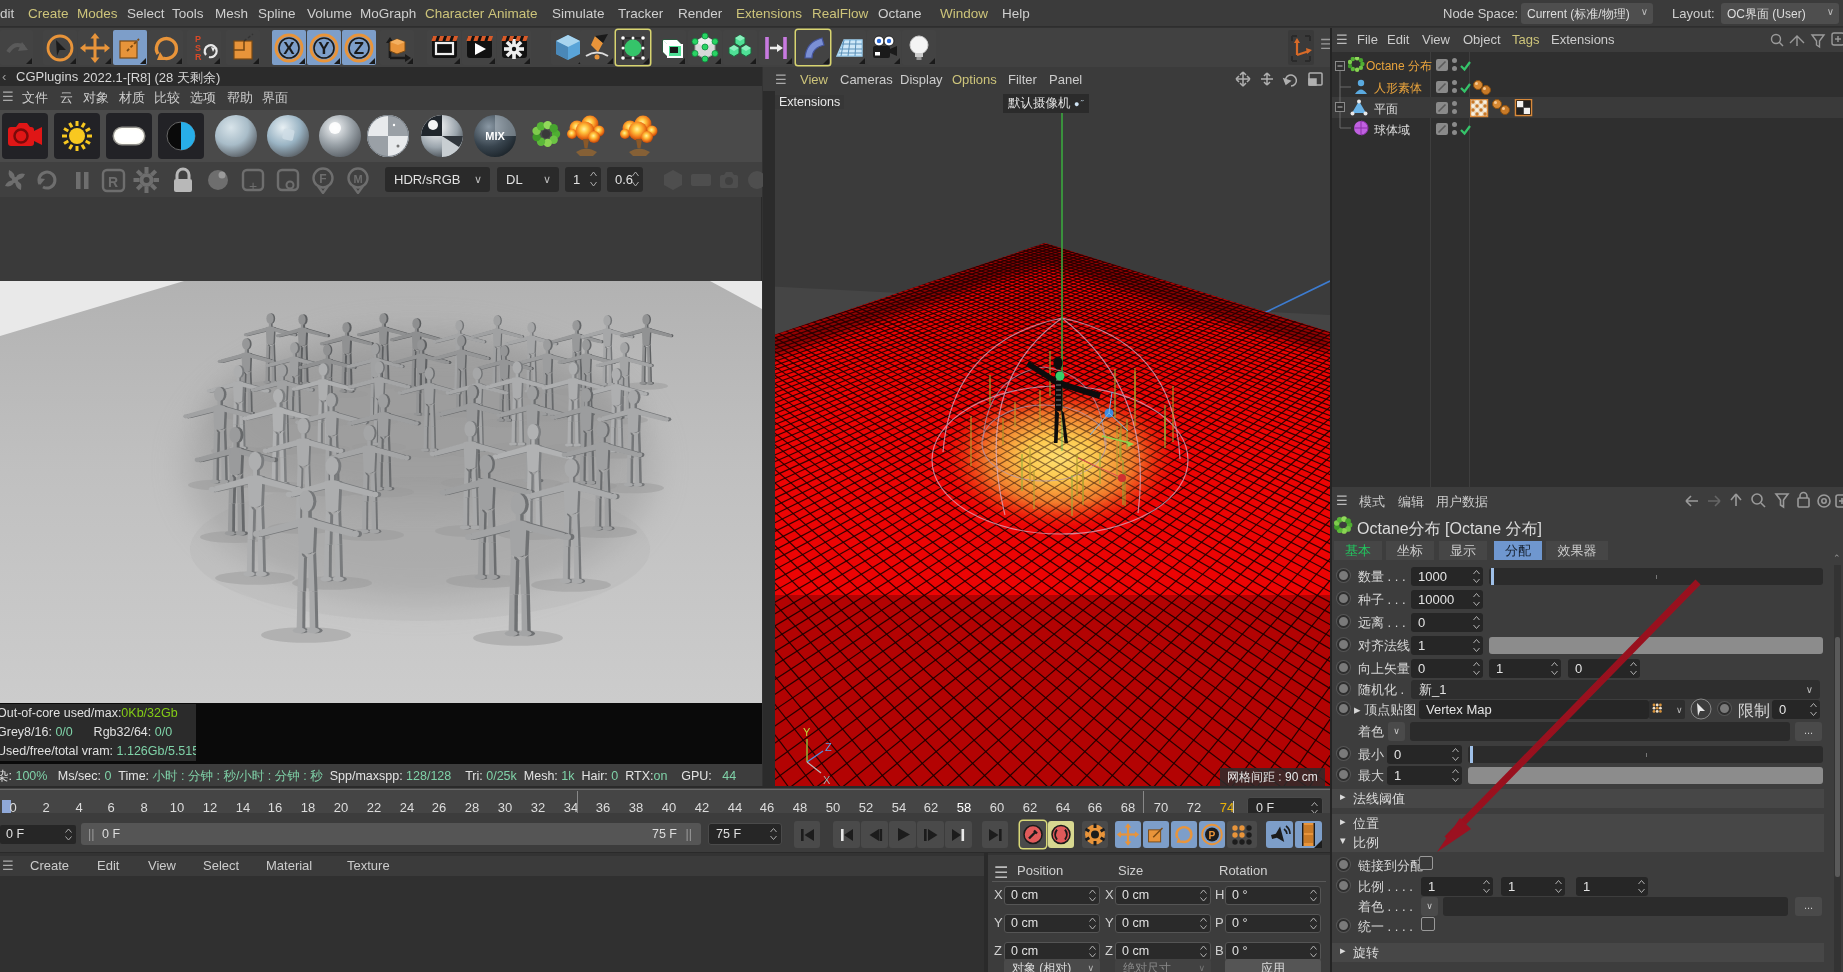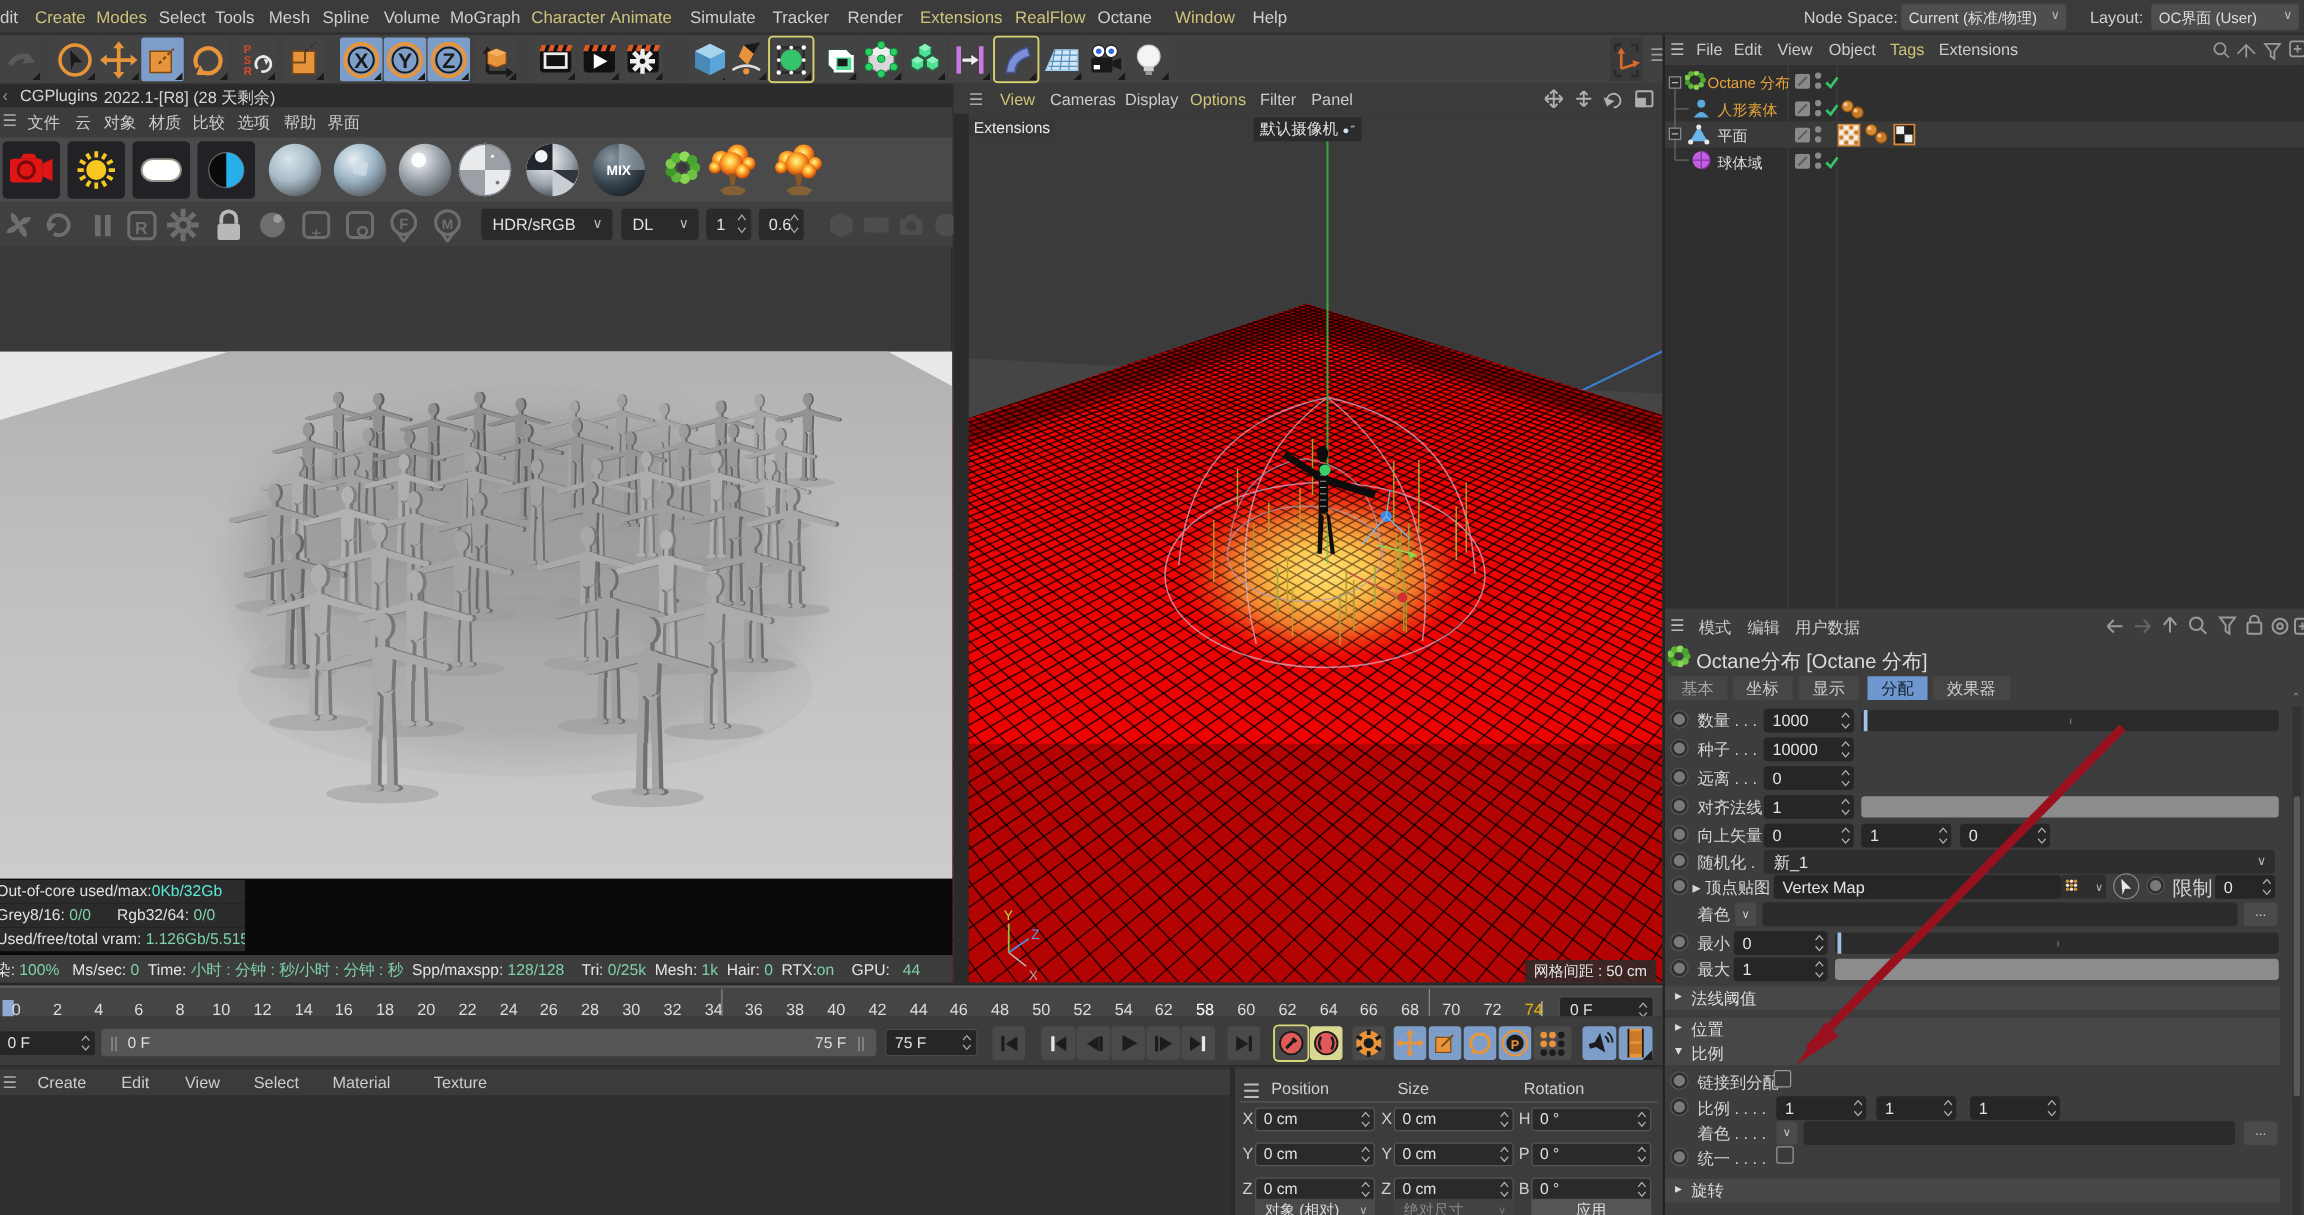--- a/index.html
+++ b/index.html
@@ -780,21 +780,21 @@
 <use href="#man" transform="translate(486,175) scale(1.24)" fill="rgb(159,160,161)"></use>
 <use href="#man" transform="translate(573.3,179) scale(1.24)" fill="rgb(118,120,122)"></use>
 <use href="#man" transform="translate(571,179) scale(1.24)" fill="rgb(170,171,172)"></use>
 <use href="#man" transform="translate(309.0,211) scale(1.42)" fill="rgb(117,119,121)"></use>
 <use href="#man" transform="translate(306,211) scale(1.42)" fill="rgb(169,170,171)"></use>
 <use href="#man" transform="translate(521.4,214) scale(1.42)" fill="rgb(111,113,115)"></use>
 <use href="#man" transform="translate(518,214) scale(1.42)" fill="rgb(163,164,165)"></use>
 </svg>
       </div>
  <div class="abs" style="left:0;top:636px;width:762px;height:61px;background:#0a0a0a;font-size:12.5px">
-   <div class="abs" style="left:0;top:1px;width:196px;height:19px;background:#2b2b2b;color:#e0e0e0;padding-top:2px;white-space:nowrap"><span style="margin-left:-3px">Out-of-core used/max:<span style="color:#5eead4">0Kb/32Gb</span></span></div>
+   <div class="abs" style="left:0;top:1px;width:196px;height:19px;background:#2b2b2b;color:#e0e0e0;padding-top:2px;white-space:nowrap"><span style="margin-left:-3px">Out-of-core used/max:<span style="color:#84cc16">0Kb/32Gb</span></span></div>
    <div class="abs" style="left:0;top:20px;width:196px;height:19px;background:#2b2b2b;color:#e0e0e0;padding-top:2px;white-space:nowrap"><span style="margin-left:-3px">Grey8/16: <span style="color:#7fd2a8">0/0</span> &nbsp;&nbsp;&nbsp;&nbsp; Rgb32/64: <span style="color:#7fd2a8">0/0</span></span></div>
    <div class="abs" style="left:0;top:39px;width:196px;height:19px;background:#2b2b2b;color:#e0e0e0;padding-top:2px;white-space:nowrap;overflow:hidden"><span style="margin-left:-3px">Used/free/total vram: <span style="color:#7fd2a8">1.126Gb/5.515Gb/7.9</span></span></div>
  </div>
  <div class="abs" style="left:0;top:697px;width:762px;height:22px;background:#3d3d3d;color:#e3e3e3;font-size:12.5px">
    <div class="abs" style="left:-4px;top:4px;white-space:nowrap">染: <span style="color:#7fd2a8">100%</span>&nbsp;&nbsp; Ms/sec: <span style="color:#7fd2a8">0</span>&nbsp;&nbsp;Time: <span style="color:#7fd2a8">小时 : 分钟 : 秒/小时 : 分钟 : 秒</span>&nbsp;&nbsp;Spp/maxspp: <span style="color:#7fd2a8">128/128</span> &nbsp;&nbsp;&nbsp;Tri: <span style="color:#7fd2a8">0/25k</span>&nbsp;&nbsp;Mesh: <span style="color:#7fd2a8">1k</span>&nbsp;&nbsp;Hair: <span style="color:#7fd2a8">0</span>&nbsp;&nbsp;RTX:<span style="color:#7fd2a8">on</span>&nbsp;&nbsp;&nbsp;&nbsp;GPU: &nbsp;&nbsp;<span style="color:#7fd2a8">44</span></div>
  </div>
 </div>
 
 <div class="abs" style="left:763px;top:67px;width:567px;height:722px;background:#3a3a3a">
  <div class="abs" style="left:0;top:0;width:567px;height:24px;background:#3b3b3b;font-size:13px;color:#ccc">
@@ -1217,21 +1217,21 @@
 <line x1="45" y1="671" x2="59" y2="682" stroke="#bbbbbb" stroke-width="1.2"></line>
 <text x="41" y="645" fill="#b8e03c">Y</text>
               <text x="63" y="660" fill="#5f9fe8">Z</text>
               <text x="61" y="693" fill="#aaaaaa">X</text>
 </g>
 </svg>
         </div>
    <div class="abs" style="left:0;top:0;width:12px;height:698px;background:#2b2b2b"></div>
    <div class="abs" style="left:12px;top:4px;color:#e8e8e8;font-size:12.5px;background:#35353588;padding:0 4px">Extensions</div>
    <div class="abs" style="left:240px;top:3px;background:#2b2b2b;color:#e0e0e0;font-size:12.5px;padding:1px 5px">默认摄像机 <span style="font-size:9px;color:#cfe4f5;letter-spacing:1px">●˝</span></div>
-   <div class="abs" style="left:457px;top:677px;background:#2c2c2cd8;color:#e6e6e6;font-size:12px;padding:1px 7px">网格间距 : 50 cm</div>
+   <div class="abs" style="left:457px;top:677px;background:#2c2c2cd8;color:#e6e6e6;font-size:12px;padding:1px 7px">网格间距 : 90 cm</div>
  </div>
 </div>
 
 <div class="abs" style="left:1332px;top:28px;width:511px;height:944px;background:#373737">
 <div class="abs" style="left:0;top:0;width:511px;height:459px;background:#2f2f2f" id="om">
 <div class="abs" style="left:0;top:0;width:511px;height:24px;background:#3c3c3c;font-size:13px;color:#ccc">
           <span style="position:absolute;left:4px;top:4px;color:#bbb">☰</span>
           <span style="position:absolute;left:25px;top:4px">File</span>
           <span style="position:absolute;left:55px;top:4px">Edit</span>
           <span style="position:absolute;left:90px;top:4px">View</span>
@@ -1402,21 +1402,21 @@
           <circle cx="14.1" cy="12.9" r="2.8" fill="#6cc444"></circle>
           <circle cx="10.1" cy="14.9" r="2.8" fill="#8ad452"></circle>
           <circle cx="5.7" cy="14.2" r="2.8" fill="#5cb83a"></circle>
           <circle cx="2.8" cy="11.1" r="2.8" fill="#3f9a28"></circle>
           <circle cx="2.8" cy="7.0" r="2.8" fill="#7ecc4c"></circle>
           <circle cx="5.7" cy="3.8" r="2.8" fill="#56b436"></circle>
           <circle cx="10.1" cy="3.1" r="2.8" fill="#92da5a"></circle>
           <circle cx="14.1" cy="5.1" r="2.8" fill="#47a42e"></circle>
         </svg>
 <span style="position:absolute;left:25px;top:32px;color:#dcdcdc;font-size:16px">Octane分布 [Octane 分布]</span>
-<div class="abs" style="left:2px;top:54px;width:48px;height:19px;background:#464646;color:#a3a3a3;text-align:center;line-height:19px;font-size:13px">基本</div>
+<div class="abs" style="left:2px;top:54px;width:48px;height:19px;background:#464646;color:#22c55e;text-align:center;line-height:19px;font-size:13px">基本</div>
 <div class="abs" style="left:54px;top:54px;width:48px;height:19px;background:#464646;color:#ccc;text-align:center;line-height:19px;font-size:13px">坐标</div>
 <div class="abs" style="left:107px;top:54px;width:48px;height:19px;background:#464646;color:#ccc;text-align:center;line-height:19px;font-size:13px">显示</div>
 <div class="abs" style="left:162px;top:54px;width:48px;height:19px;background:#6f97cf;color:#16202e;text-align:center;line-height:19px;font-size:13px">分配</div>
 <div class="abs" style="left:214px;top:54px;width:62px;height:19px;background:#464646;color:#ccc;text-align:center;line-height:19px;font-size:13px">效果器</div>
 <div class="abs" style="left:5px;top:82px;width:13px;height:13px;border-radius:50%;background:#7a7a7a;border:2px solid #2e2e2e;box-shadow:0 0 0 1px #555"></div>
         <span style="position:absolute;left:26px;top:81px;color:#d6d6d6;font-size:13px;white-space:nowrap">数量 . . .</span>
         <div class="abs" style="left:79px;top:80px;width:72px;height:19px;background:#262626;border-radius:3px;color:#e4e4e4;font-size:13px;line-height:19px;padding-left:7px">1000<svg width="9" height="19" style="position:absolute;right:2px;top:0">
             <path d="M1.5 7 L4.5 3.5 L7.5 7" stroke="#b0b0b0" fill="none"></path>
             <path d="M1.5 12 L4.5 15.5 L7.5 12" stroke="#b0b0b0" fill="none"></path>
           </svg></div>

